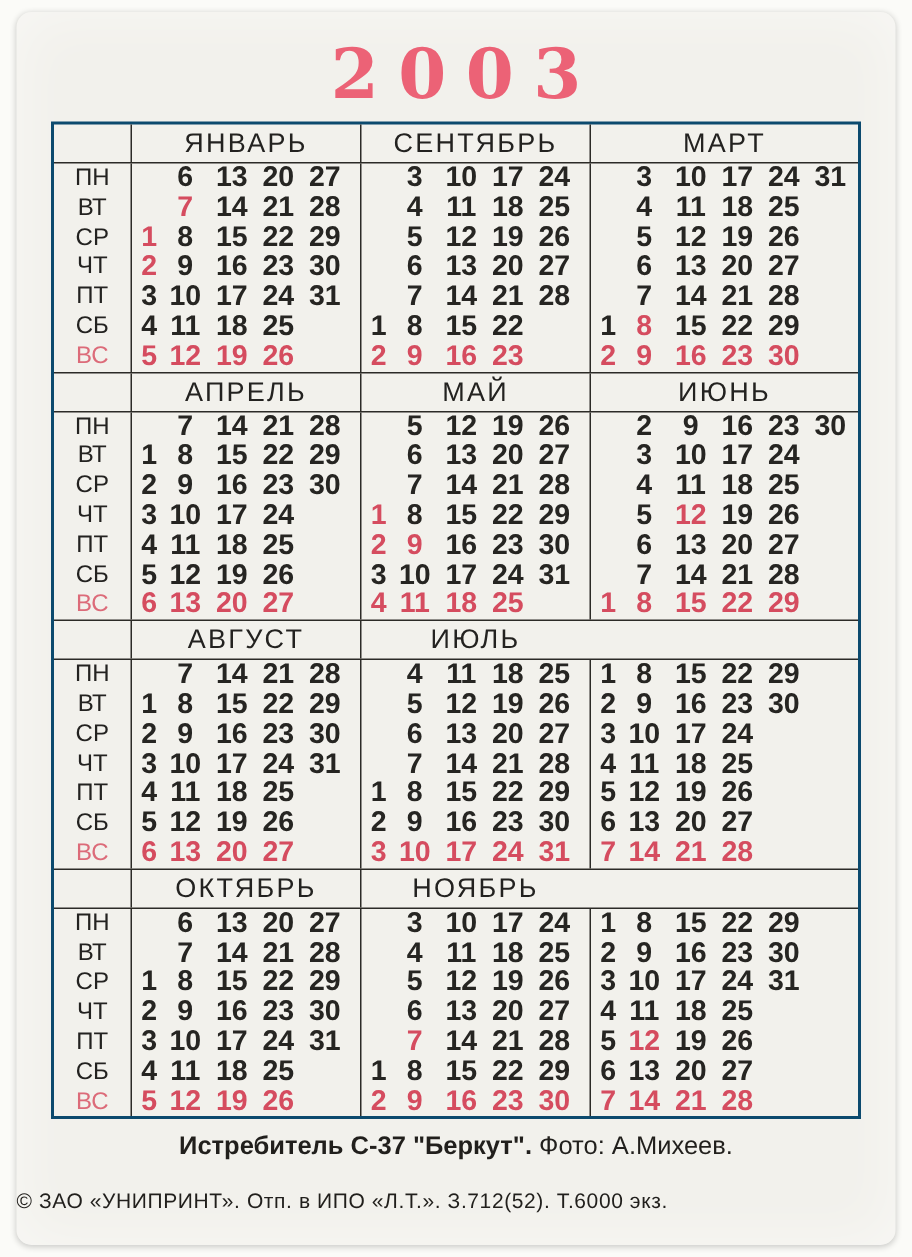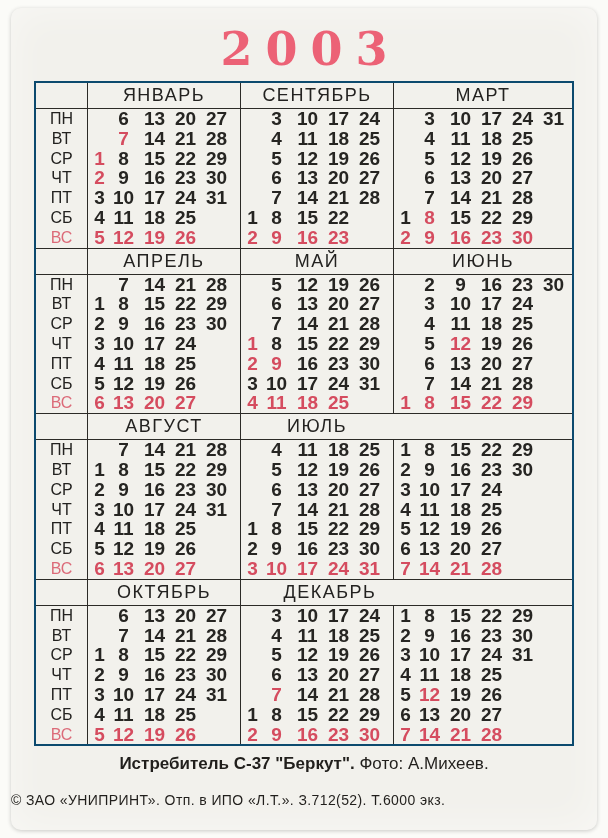--- a/index.html
+++ b/index.html
@@ -589,21 +589,21 @@
               <div class="d norm red">28</div>
               <div class="d norm"></div>
             </div>
           </div>
         </div>
       </div>
       <div class="sec">
         <div class="row hdr">
           <div class="c lab-col"></div>
           <div class="c mname m1">ОКТЯБРЬ</div>
-          <div class="c mname m3">ДЕКАБРЬ</div>
+          <div class="c mname m2">НОЯБРЬ</div>
         </div>
         <div class="row">
           <div class="c lab-col">
             <div class="dlabel">ПН</div>
             <div class="dlabel">ВТ</div>
             <div class="dlabel">СР</div>
             <div class="dlabel">ЧТ</div>
             <div class="dlabel">ПТ</div>
             <div class="dlabel">СБ</div>
             <div class="dlabel sun">ВС</div>

